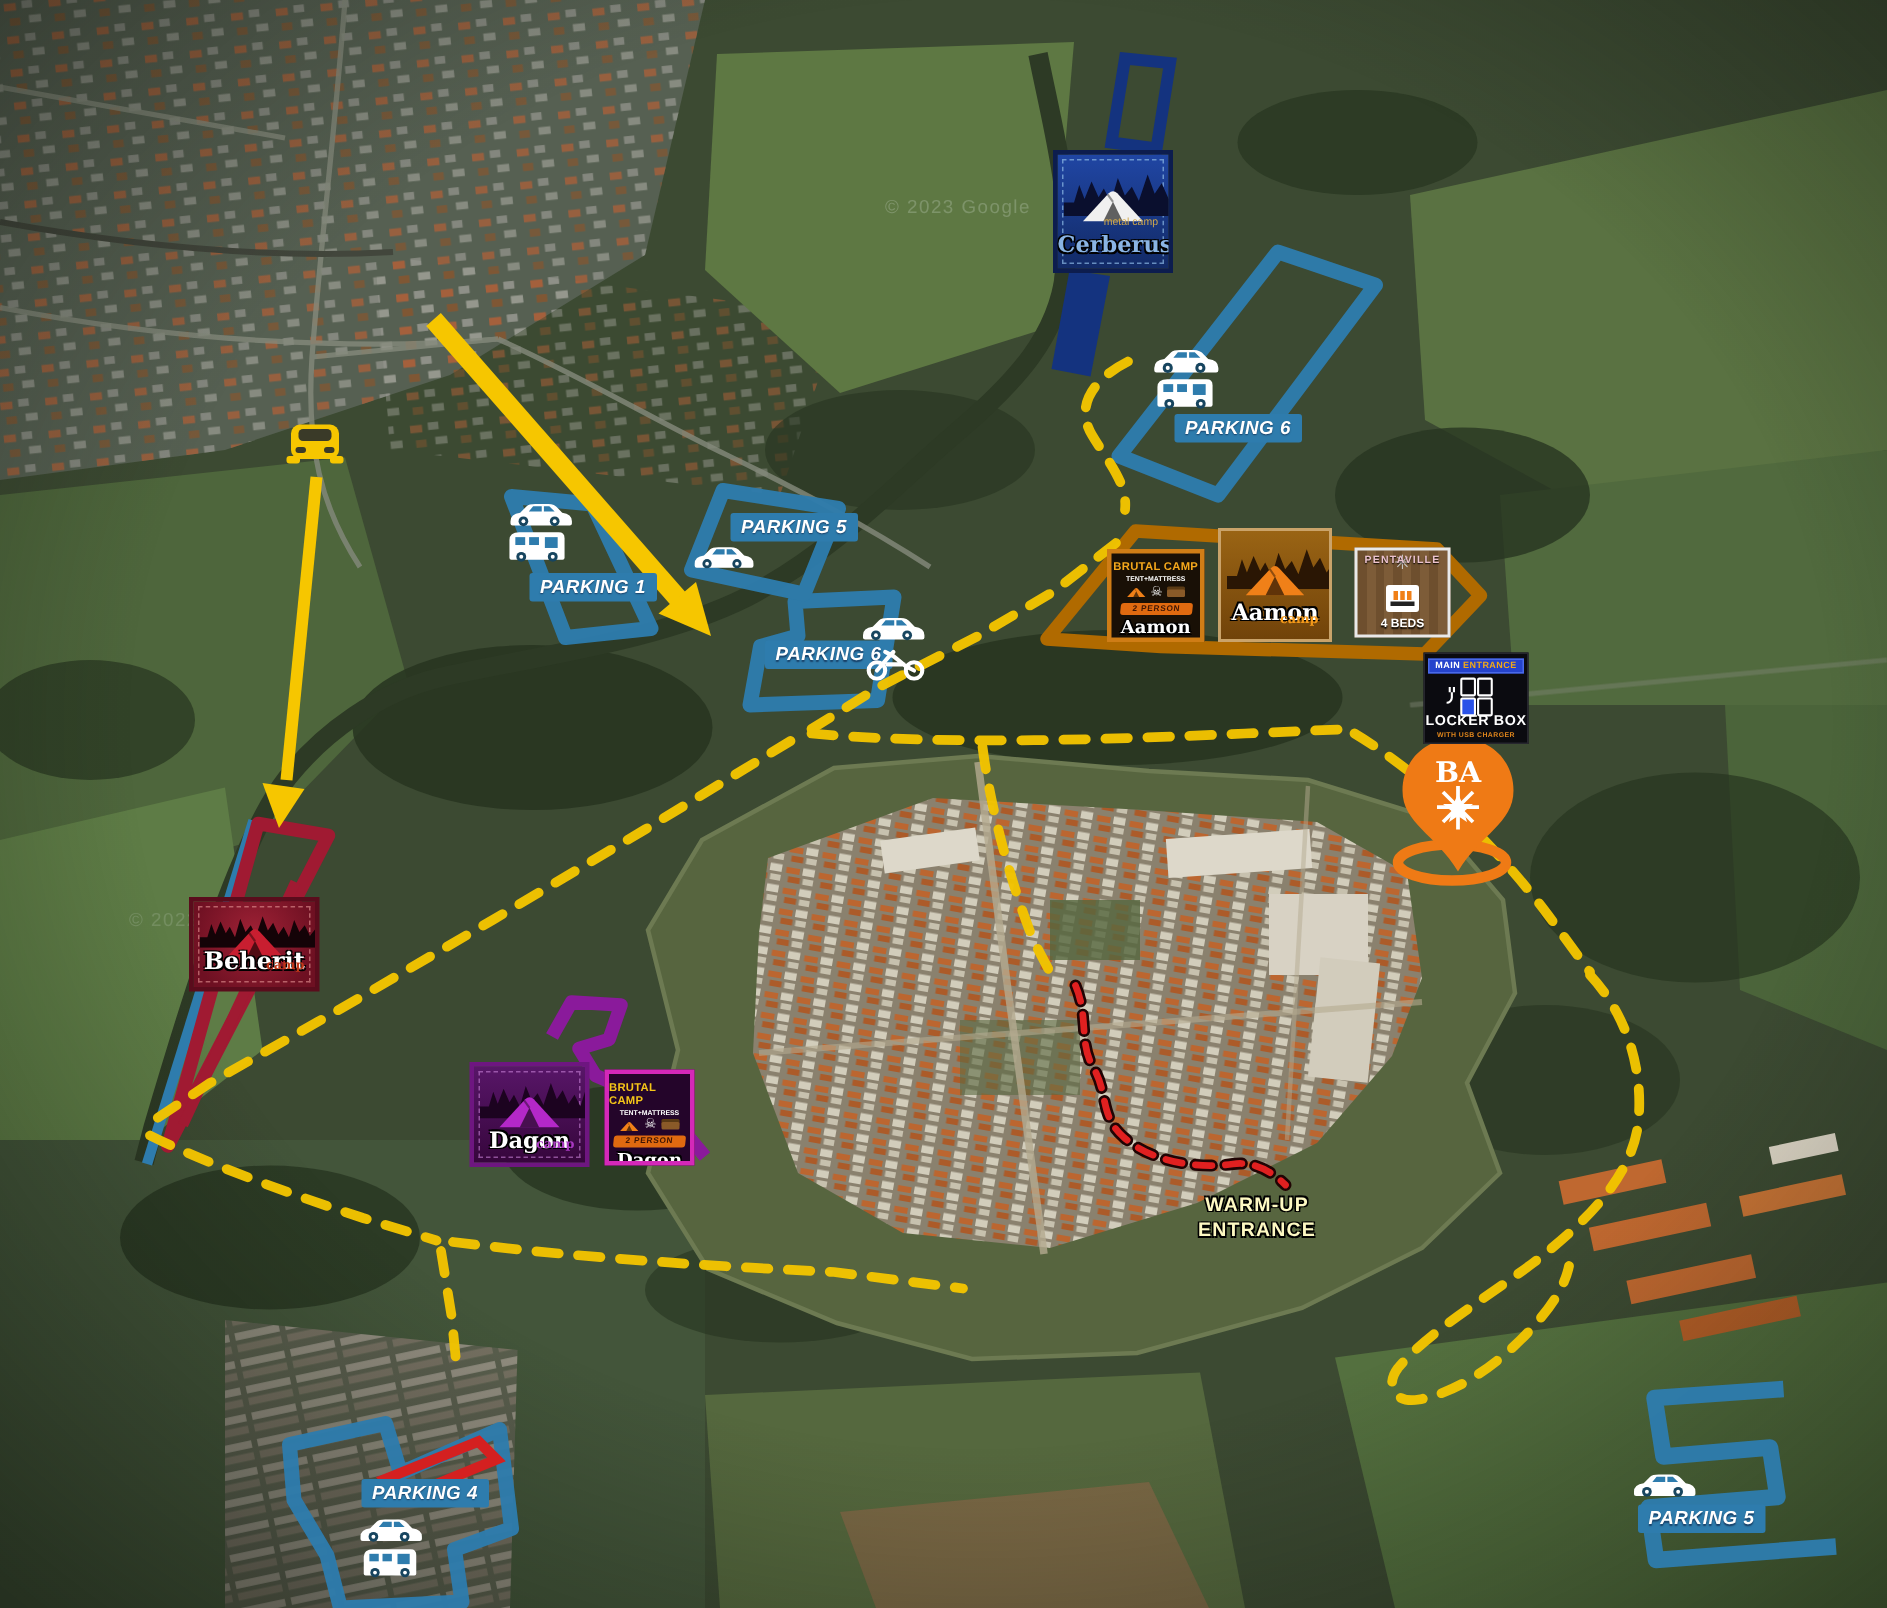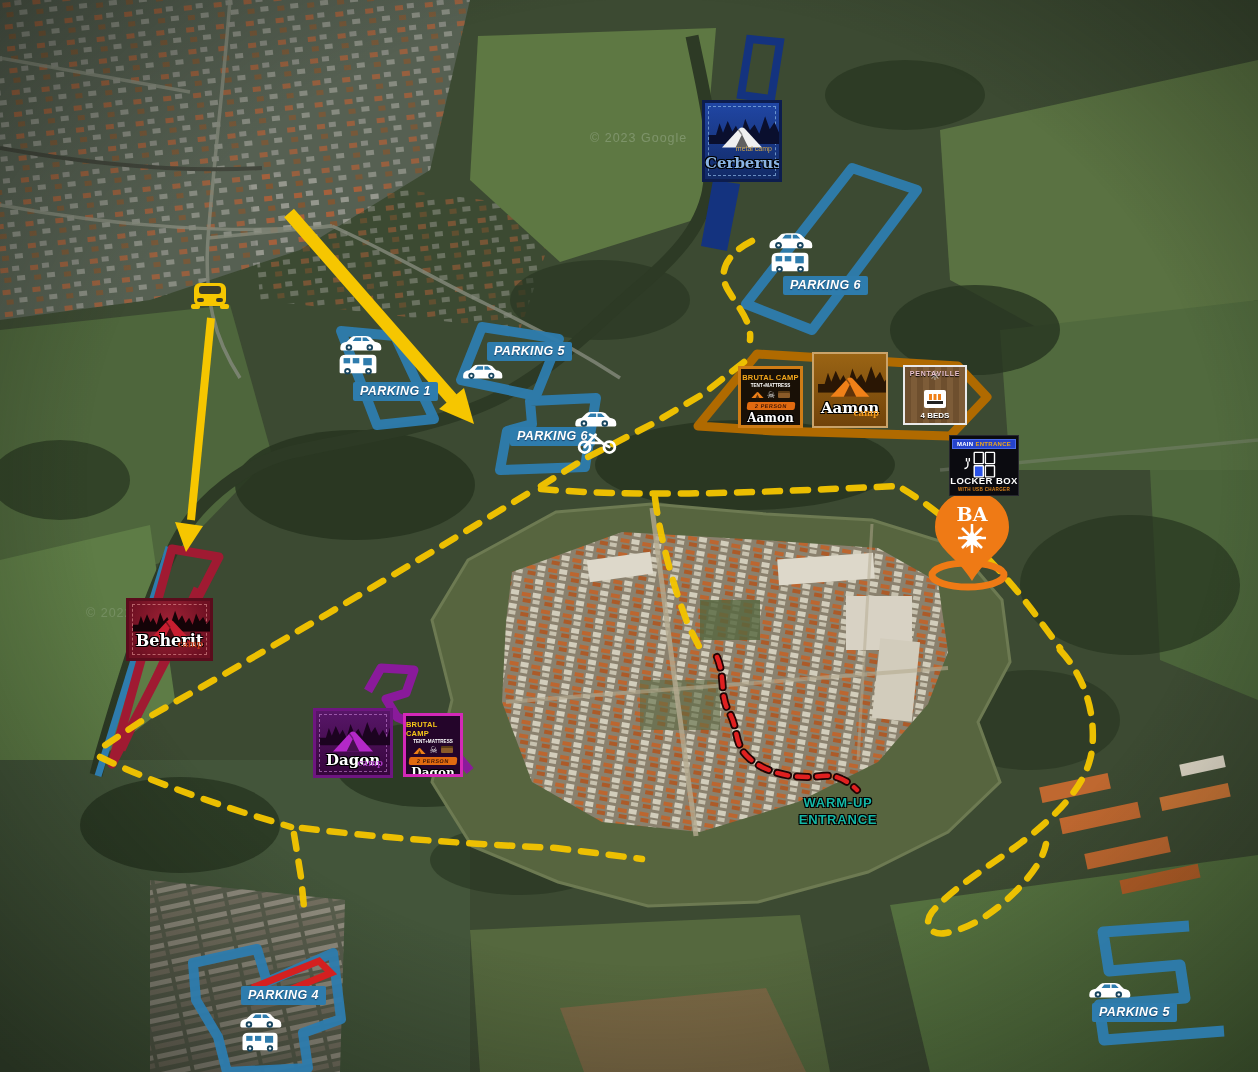--- a/index.html
+++ b/index.html
@@ -95,21 +95,21 @@
      font-size:6px;font-weight:800;padding:1px 4px;letter-spacing:.3px;white-space:nowrap;}
   #box-locker .banner .m{color:#fff;} #box-locker .banner .e{color:#f0a818;}
   #box-locker .ltitle{position:absolute;bottom:9px;width:100%;text-align:center;
      font-size:9.5px;font-weight:800;color:#fff;letter-spacing:.4px;}
   #box-locker .lsub{position:absolute;bottom:3px;width:100%;text-align:center;
      font-size:4.6px;font-weight:700;color:#e0861c;letter-spacing:.3px;}
   #box-locker svg.lockers{margin-top:2px;}
 
   
   #warmup{position:absolute;left:796px;top:794px;width:84px;text-align:center;
-     font-size:13px;font-weight:800;color:#14b8a6;letter-spacing:.8px;line-height:17px;
+     font-size:13px;font-weight:800;color:#fef9c3;letter-spacing:.8px;line-height:17px;
      text-shadow:-1px -1px 0 #000,1px -1px 0 #000,-1px 1px 0 #000,1px 1px 0 #000;}
 
   
   .wm{position:absolute;color:#d9e2d9;font-size:12.5px;letter-spacing:1px;}
   #wm1{left:590px;top:131px;opacity:.26;text-align:center;}
   #wm2{left:86px;top:606px;opacity:.18;}
 </style>
 </head>
 <body>
 

